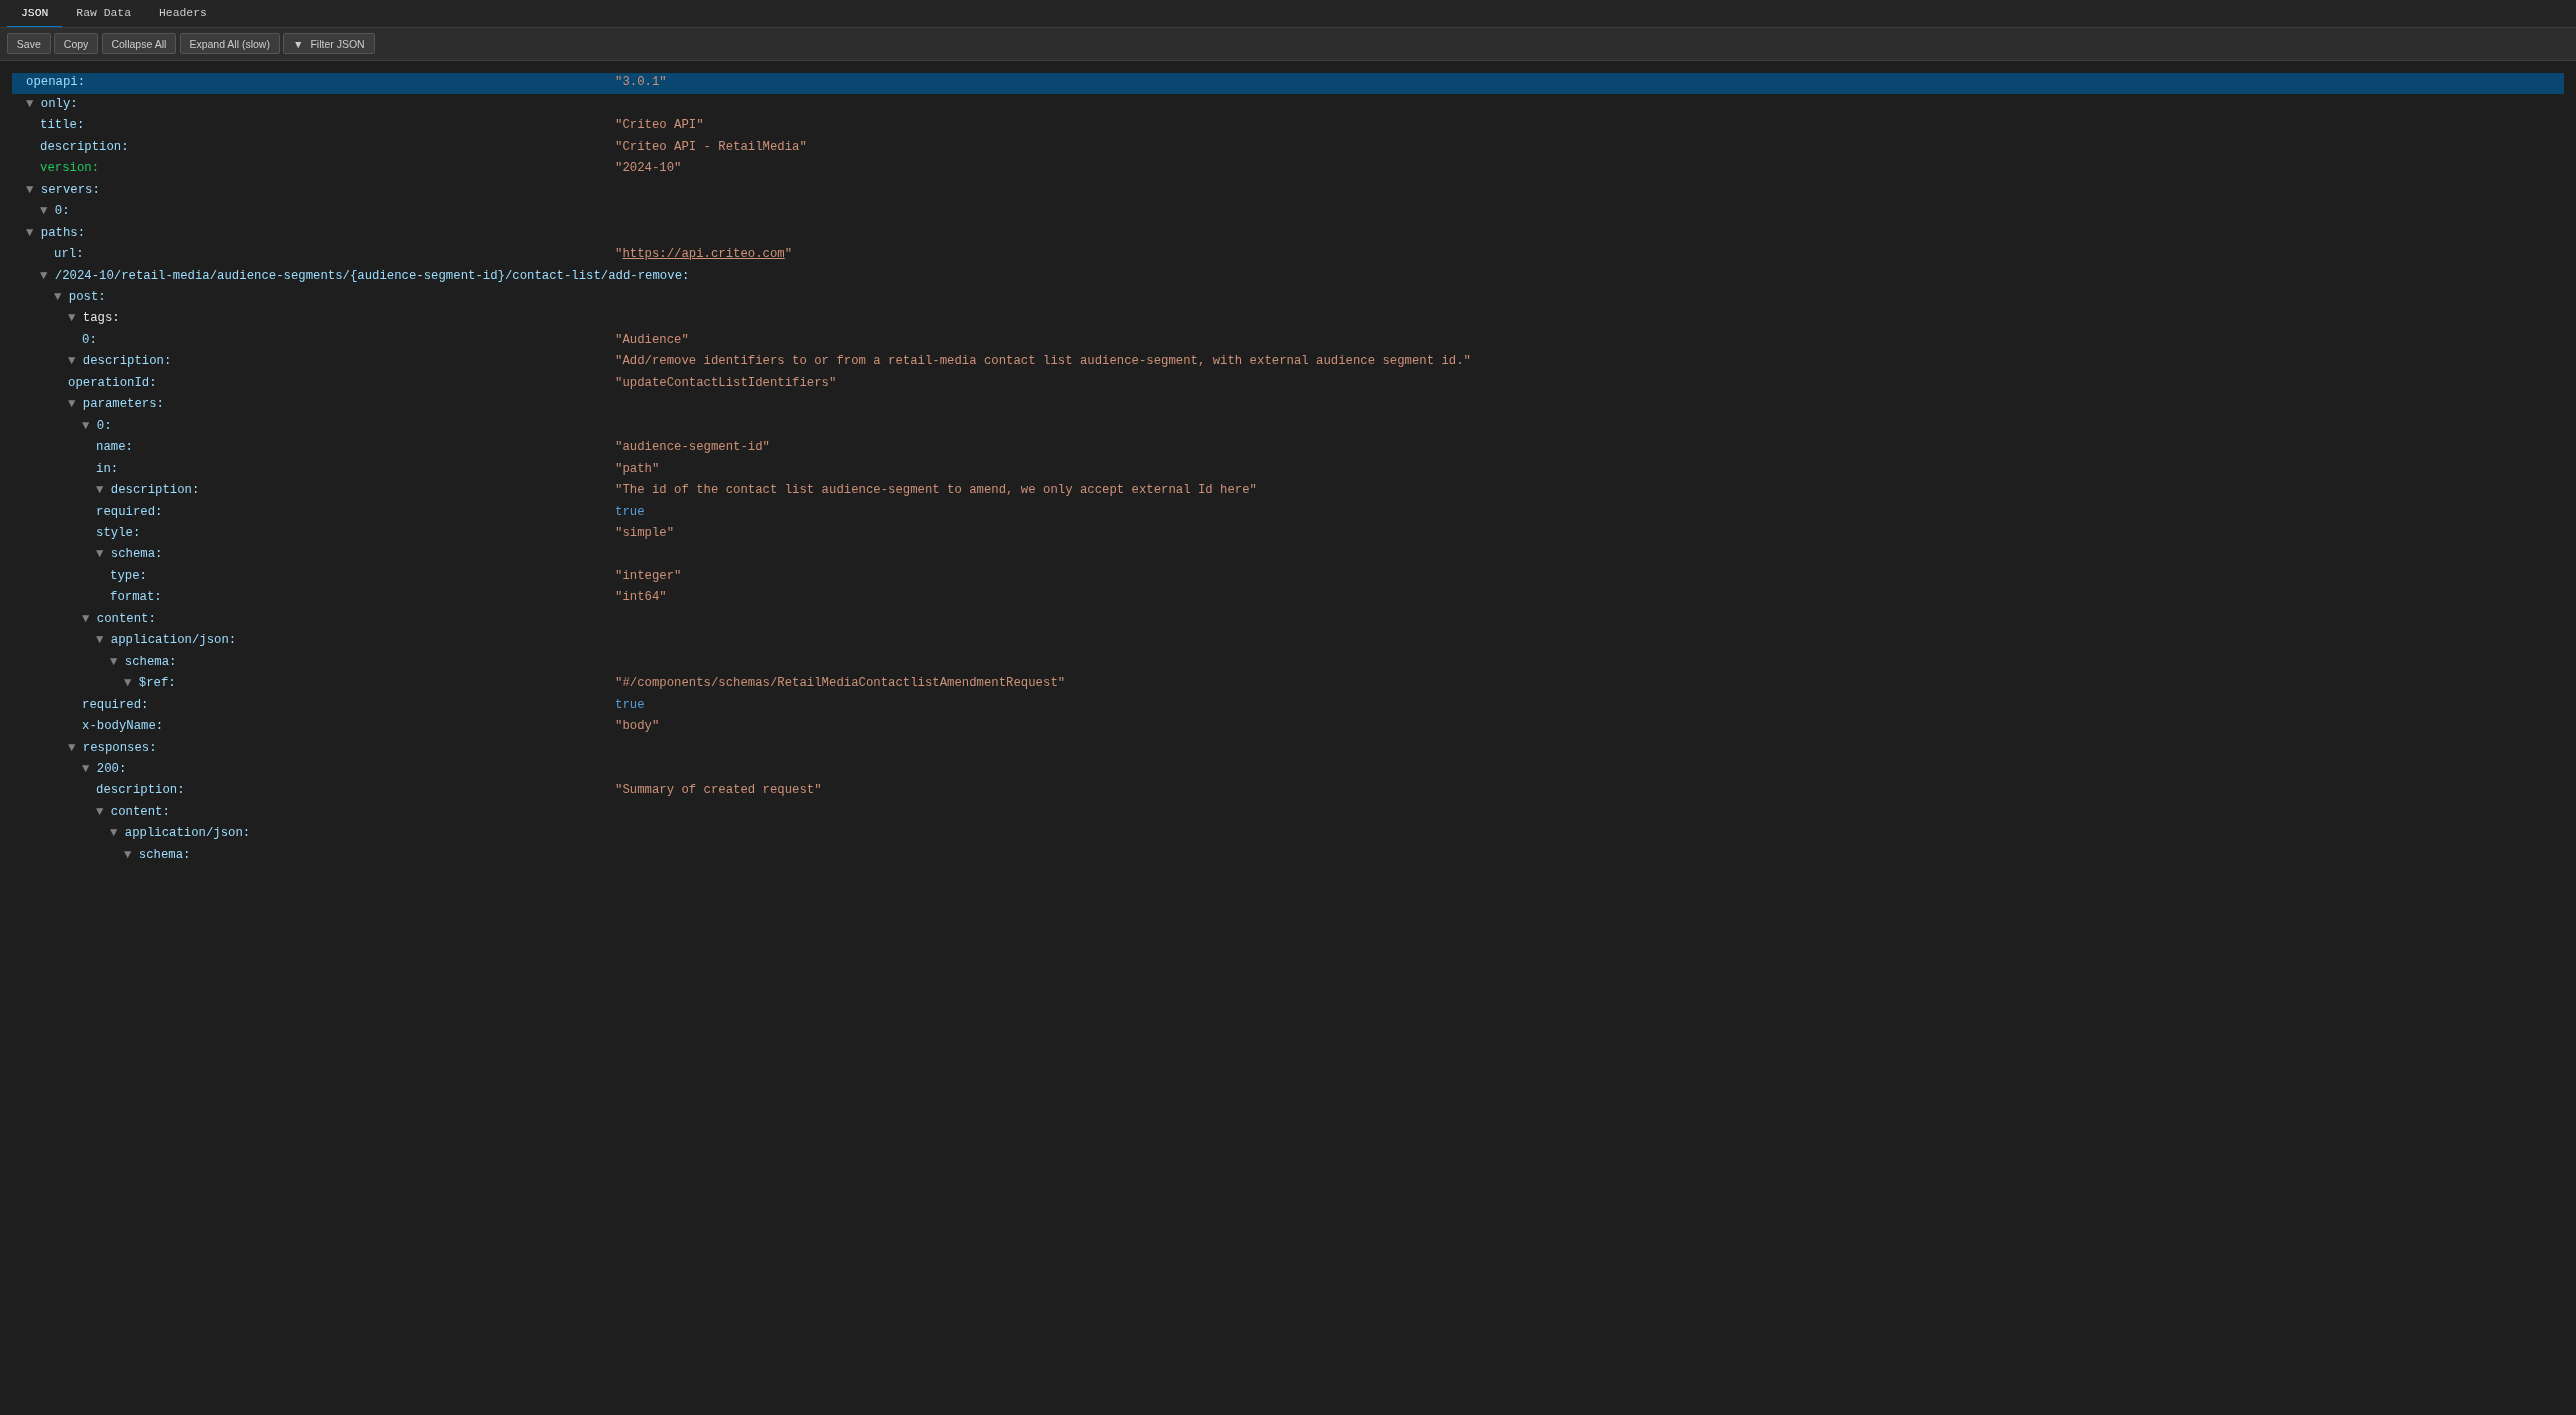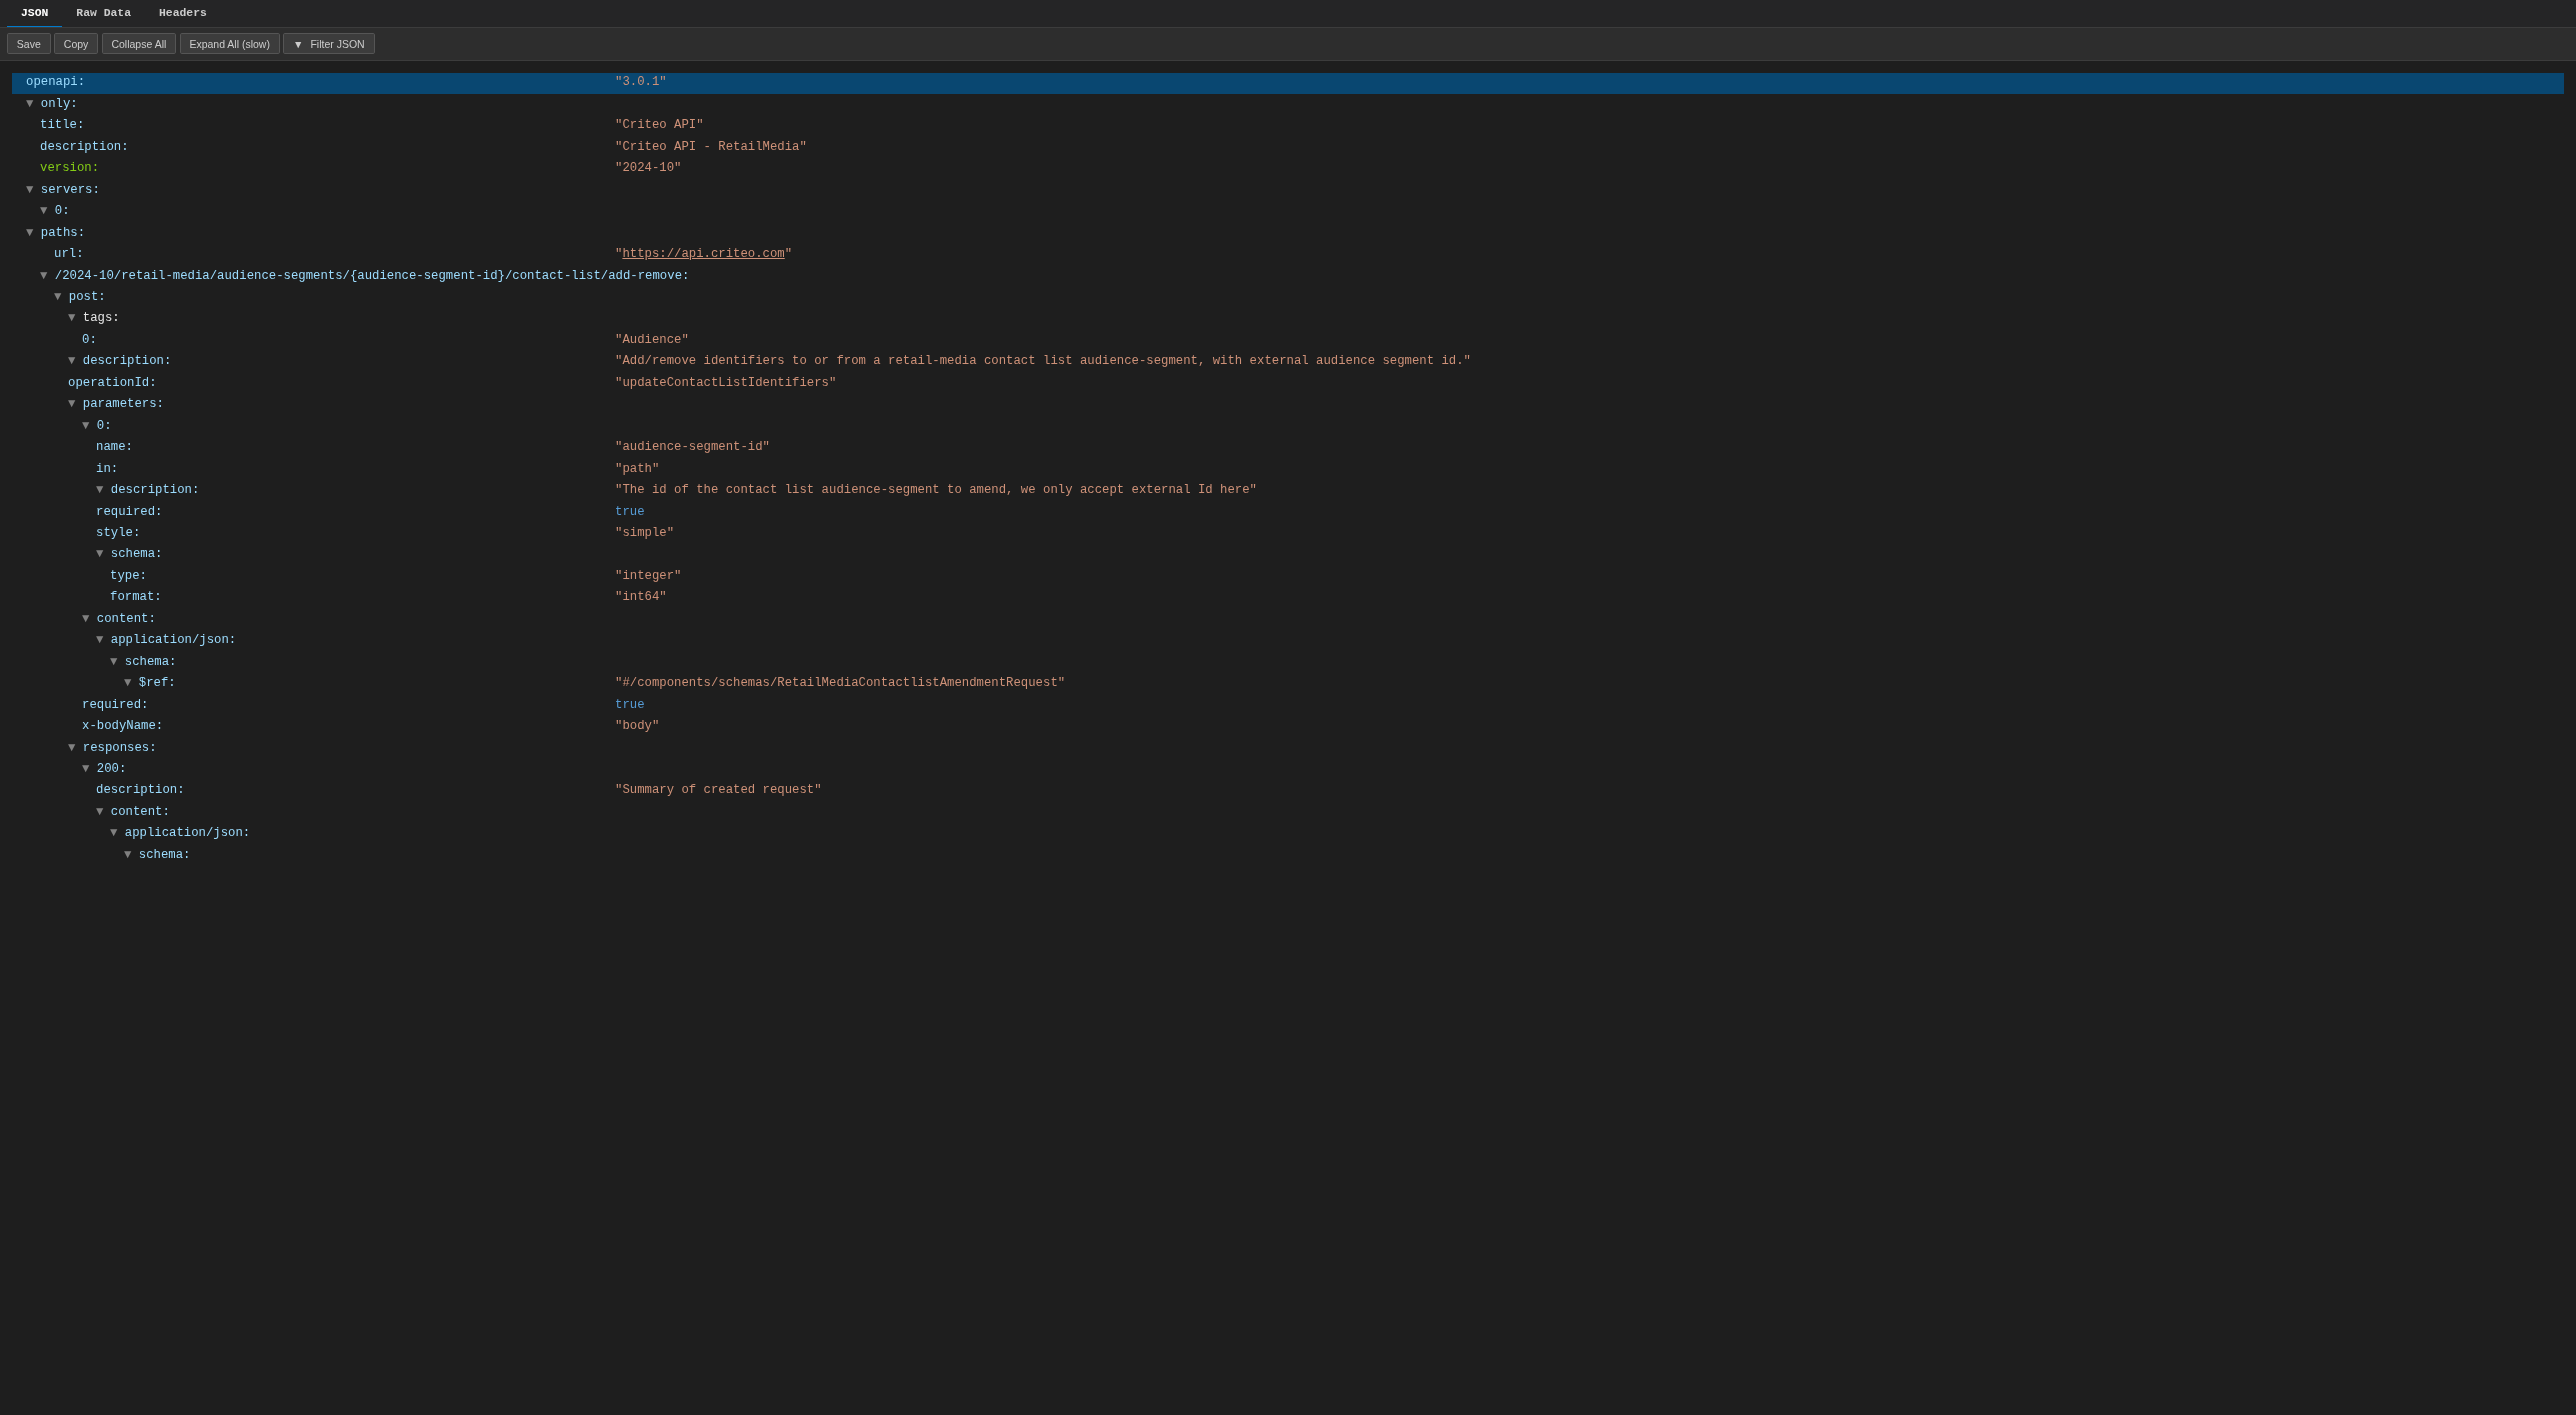--- a/index.html
+++ b/index.html
@@ -19,21 +19,20 @@
       border-bottom: 0.9px solid #3c3c3c;
       padding: 0 7px;
     }
 
     .tab {
       padding: 7px 14px;
       cursor: pointer;
       color: #ccc;
       border-bottom: 1.8px solid transparent;
       font-size: 11.4px;
-      font-weight: bold;
     }
 
     .tab.active {
       color: #ffffff;
       border-bottom: 1.8px solid #007acc;
     }
 
     .toolbar {
       display: flex;
       align-items: center;
@@ -101,21 +100,21 @@
     <span style="display:inline-block;margin-right:3.5px;">▼</span>
     <span>Filter JSON</span>
   </button>
 </div>
 
 <div class="json-viewer" id="json-viewer">
 <div class="json-line highlighted"><span style="display: inline-block; min-width: 596px; padding-left: 7px; color: rgb(156, 220, 254);">openapi:</span><span style="color: rgb(206, 145, 120);">"3.0.1"</span></div>
     <div class="json-line"><span style="display: inline-block; min-width: 596px; padding-left: 7px;"><span style="color: rgb(128, 128, 128);">▼ </span><span style="color: rgb(156, 220, 254);">only:</span></span></div>
     <div class="json-line"><span style="display: inline-block; min-width: 596px; padding-left: 21px; color: rgb(156, 220, 254);">title:</span><span style="color: rgb(206, 145, 120);">"Criteo API"</span></div>
     <div class="json-line"><span style="display: inline-block; min-width: 596px; padding-left: 21px; color: rgb(156, 220, 254);">description:</span><span style="color: rgb(206, 145, 120);">"Criteo API - RetailMedia"</span></div>
-    <div class="json-line"><span style="display: inline-block; min-width: 596px; padding-left: 21px; color: #84cc16;">version:</span><span style="color: rgb(206, 145, 120);">"2024-10"</span></div>
+    <div class="json-line"><span style="display: inline-block; min-width: 596px; padding-left: 21px; color: #22c55e;">version:</span><span style="color: rgb(206, 145, 120);">"2024-10"</span></div>
     <div class="json-line"><span style="display: inline-block; min-width: 596px; padding-left: 7px;"><span style="color: rgb(128, 128, 128);">▼ </span><span style="color: rgb(156, 220, 254);">servers:</span></span></div>
     <div class="json-line"><span style="display: inline-block; min-width: 596px; padding-left: 21px;"><span style="color: rgb(128, 128, 128);">▼ </span><span style="color: rgb(156, 220, 254);">0:</span></span></div>
     <div class="json-line"><span style="display: inline-block; min-width: 596px; padding-left: 7px;"><span style="color: rgb(128, 128, 128);">▼ </span><span style="color: rgb(156, 220, 254);">paths:</span></span></div>
     <div class="json-line"><span style="display: inline-block; min-width: 596px; padding-left: 35px; color: rgb(156, 220, 254);">url:</span><span style="color: rgb(206, 145, 120);">"<span style="color: rgb(206, 145, 120); text-decoration: underline;">https://api.criteo.com</span><span>"</span></span></div>
     <div class="json-line"><span style="display: inline-block; min-width: 596px; padding-left: 21px;"><span style="color: rgb(128, 128, 128);">▼ </span><span style="color: rgb(156, 220, 254);">/2024-10/retail-media/audience-segments/{audience-segment-id}/contact-list/add-remove:</span></span></div>
     <div class="json-line"><span style="display: inline-block; min-width: 596px; padding-left: 35px;"><span style="color: rgb(128, 128, 128);">▼ </span><span style="color: rgb(156, 220, 254);">post:</span></span></div>
     <div class="json-line"><span style="display: inline-block; min-width: 596px; padding-left: 49px;"><span style="color: rgb(128, 128, 128);">▼ </span><span style="color: #e5e5e5;">tags:</span></span></div>
     <div class="json-line"><span style="display: inline-block; min-width: 596px; padding-left: 63px; color: rgb(156, 220, 254);">0:</span><span style="color: rgb(206, 145, 120);">"Audience"</span></div>
     <div class="json-line"><span style="display: inline-block; min-width: 596px; padding-left: 49px;"><span style="color: rgb(128, 128, 128);">▼ </span><span style="color: rgb(156, 220, 254);">description:</span></span><span style="color: rgb(206, 145, 120);">"Add/remove identifiers to or from a retail-media contact list audience-segment, with external audience segment id."</span></div>
     <div class="json-line"><span style="display: inline-block; min-width: 596px; padding-left: 49px; color: rgb(156, 220, 254);">operationId:</span><span style="color: rgb(206, 145, 120);">"updateContactListIdentifiers"</span></div>

